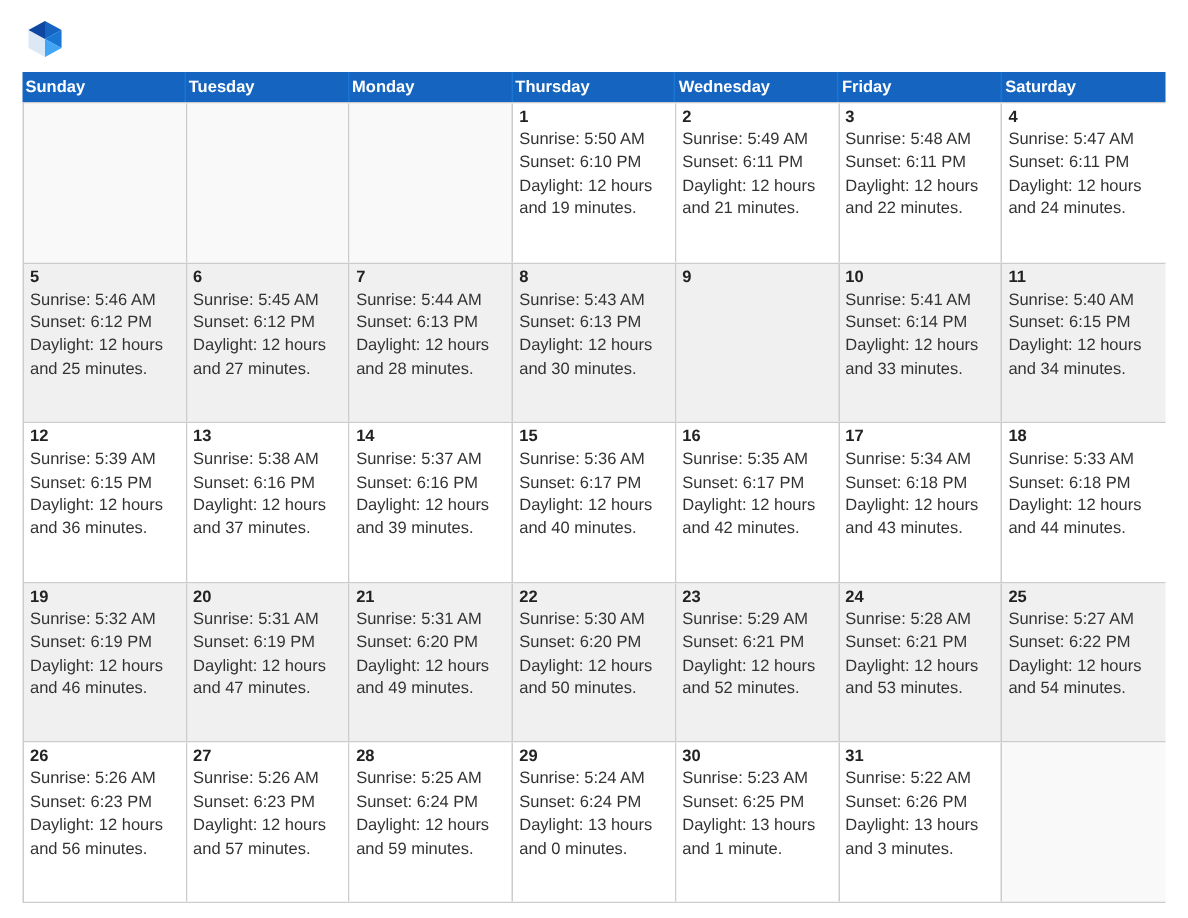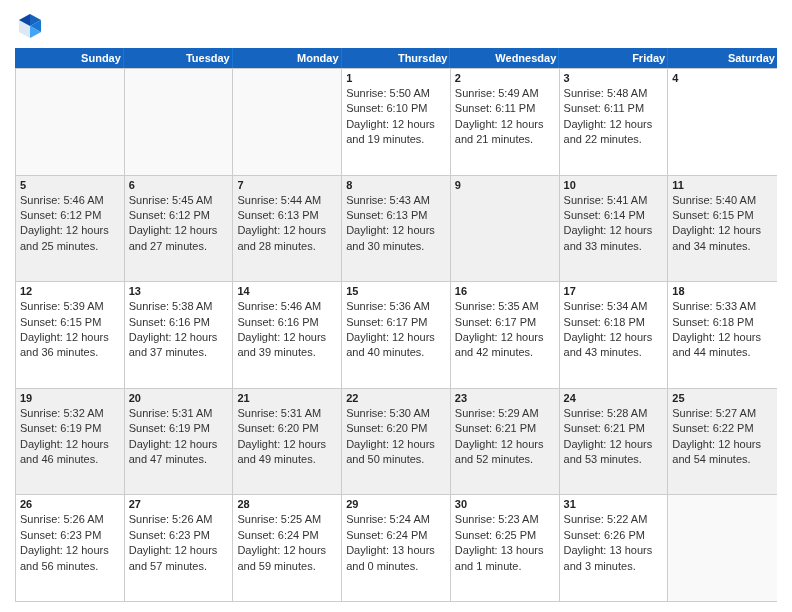--- a/index.html
+++ b/index.html
@@ -66,21 +66,21 @@
     }
     .cal-header {
       display: grid;
       grid-template-columns: repeat(7, 1fr);
       background: #1565c0;
     }
     .cal-header-cell {
       color: #fff;
       font-size: 11px;
       font-weight: bold;
-      text-align: right;
+      text-align: left;
       padding: 4px 2px;
       border-right: 1px solid #1976d2;
     }
     .cal-header-cell:last-child { border-right: none; }
     .cal-body {
       display: flex;
       flex-direction: column;
       flex: 1;
       border-left: 1px solid #ccc;
       border-top: 1px solid #ccc;
@@ -171,20 +171,24 @@
           </div>
           <div class="cal-cell">
             <div class="day-num">3</div>
             <div class="sun-info">Sunrise: 5:48 AM
 Sunset: 6:11 PM
 Daylight: 12 hours
 and 22 minutes.</div>
           </div>
           <div class="cal-cell">
             <div class="day-num">4</div>
+            <div class="sun-info">Sunrise: 5:47 AM
+Sunset: 6:11 PM
+Daylight: 12 hours
+and 24 minutes.</div>
           </div>
         </div>
         <div class="cal-row alt-row">
           <div class="cal-cell">
             <div class="day-num">5</div>
             <div class="sun-info">Sunrise: 5:46 AM
 Sunset: 6:12 PM
 Daylight: 12 hours
 and 25 minutes.</div>
           </div>
@@ -237,21 +241,21 @@
           </div>
           <div class="cal-cell">
             <div class="day-num">13</div>
             <div class="sun-info">Sunrise: 5:38 AM
 Sunset: 6:16 PM
 Daylight: 12 hours
 and 37 minutes.</div>
           </div>
           <div class="cal-cell">
             <div class="day-num">14</div>
-            <div class="sun-info">Sunrise: 5:46 AM
+            <div class="sun-info">Sunrise: 5:37 AM
 Sunset: 6:16 PM
 Daylight: 12 hours
 and 39 minutes.</div>
           </div>
           <div class="cal-cell">
             <div class="day-num">15</div>
             <div class="sun-info">Sunrise: 5:36 AM
 Sunset: 6:17 PM
 Daylight: 12 hours
 and 40 minutes.</div>

